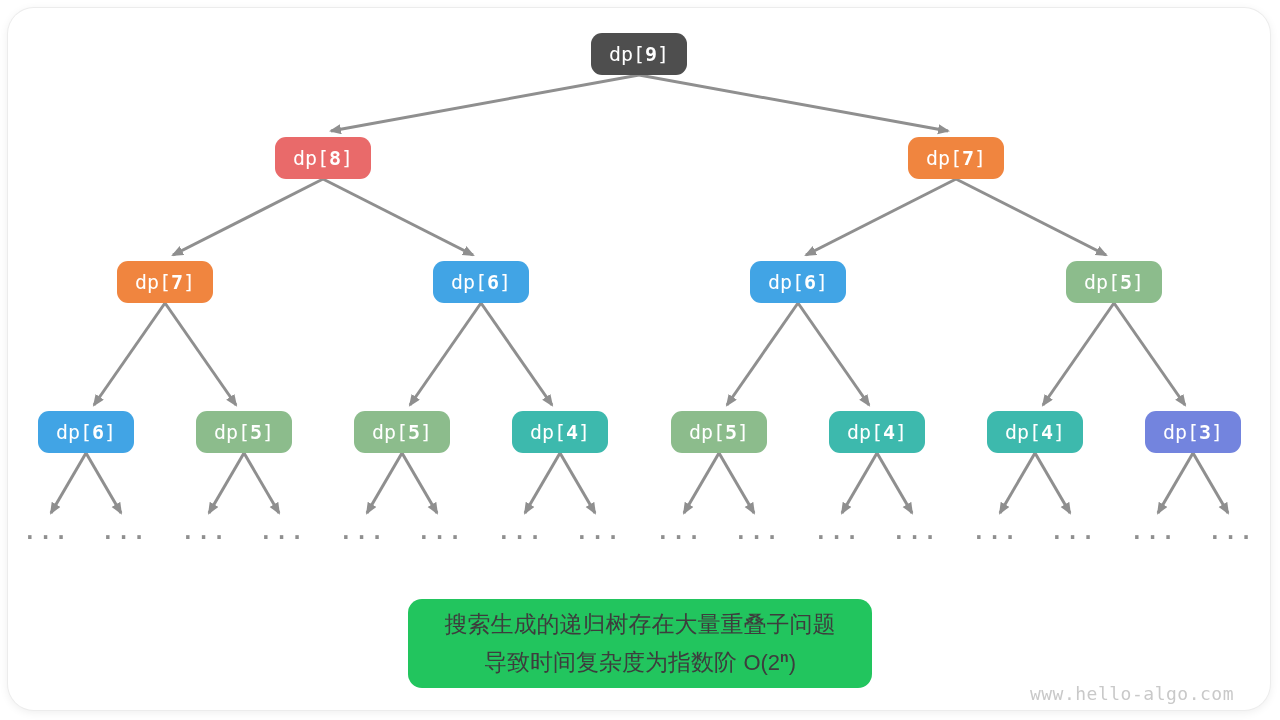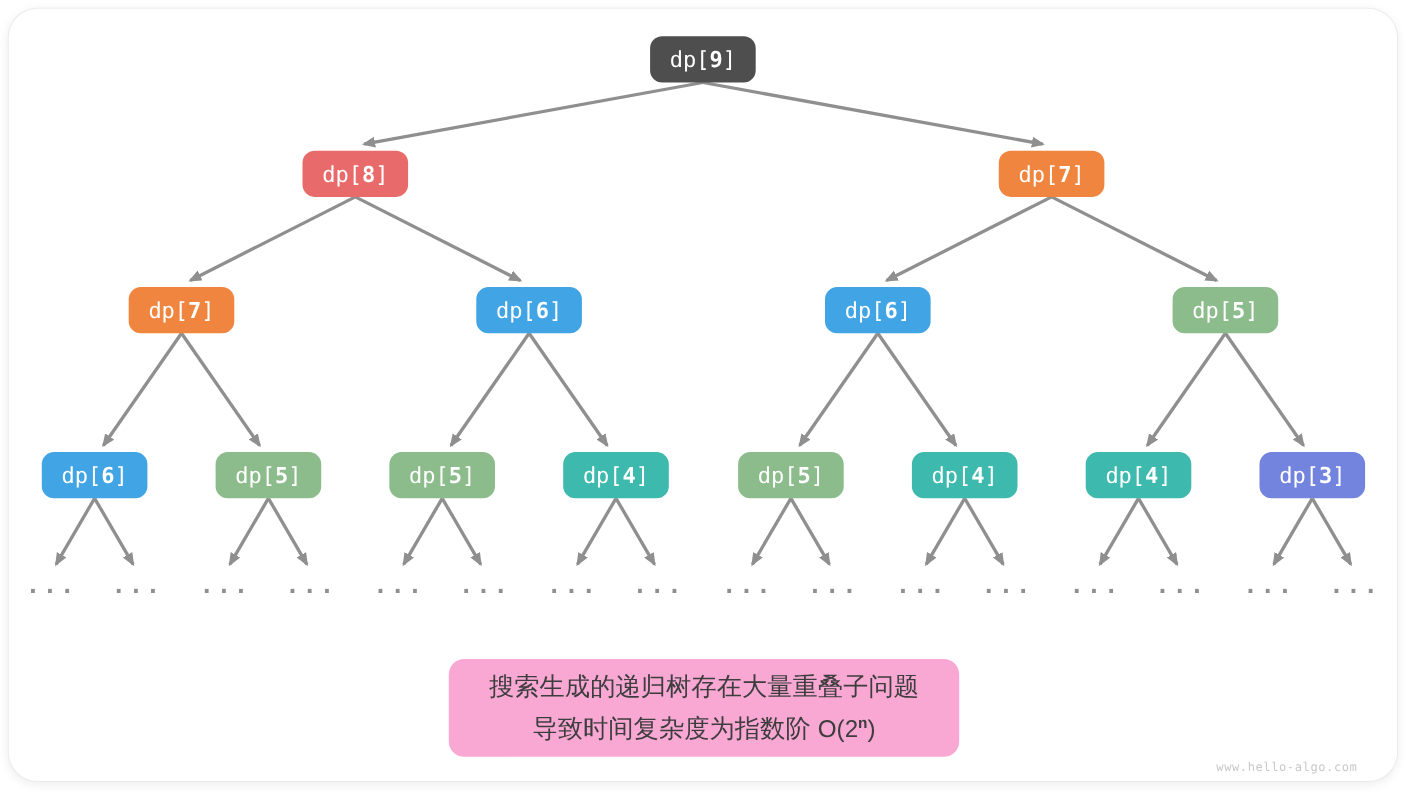--- a/index.html
+++ b/index.html
@@ -4,28 +4,28 @@
 <style>
   html,body{margin:0;padding:0;background:#fff;}
   body{width:1280px;height:720px;position:relative;overflow:hidden;
        font-family:"Liberation Sans",sans-serif;}
   .card{position:absolute;left:8px;top:8px;width:1262px;height:702px;
         background:#fff;border-radius:26px;
         box-shadow:0 0 0 1px #ececec, 0 2px 10px rgba(0,0,0,.08);}
   svg.tree{position:absolute;left:0;top:0;width:1280px;height:720px;}
   .caption{position:absolute;top:599px;left:640px;transform:translateX(-50%);
            width:464px;box-sizing:border-box;padding:9px 0 9px;
-           background:#f9a8d4;border-radius:14px;text-align:center;
+           background:#22c55e;border-radius:14px;text-align:center;
            color:#3d3d3d;font-size:23px;line-height:33px;}
   .caption .formula{font-family:Liberation Sans, sans-serif;
            font-size:22px;}
   .caption .formula sup{font-weight:bold;font-size:14px;vertical-align:super;}
   .watermark{position:absolute;right:46px;bottom:16px;
            font-family:"DejaVu Sans Mono","Liberation Mono",monospace;
-           font-size:11px;color:#c9c9c9;letter-spacing:.5px;}
+           font-size:18px;color:#c9c9c9;letter-spacing:.5px;}
 </style>
 </head>
 <body>
 
 <div class="card"></div>
 
 <svg class="tree" viewBox="0 0 1280 720" xmlns="http://www.w3.org/2000/svg">
   <defs>
     <marker id="arrow" markerUnits="userSpaceOnUse" markerWidth="16" markerHeight="12" refX="10" refY="5" orient="auto">
       <path d="M0,0 L12,5 L0,10 Z" fill="#8f8f8f"></path>

